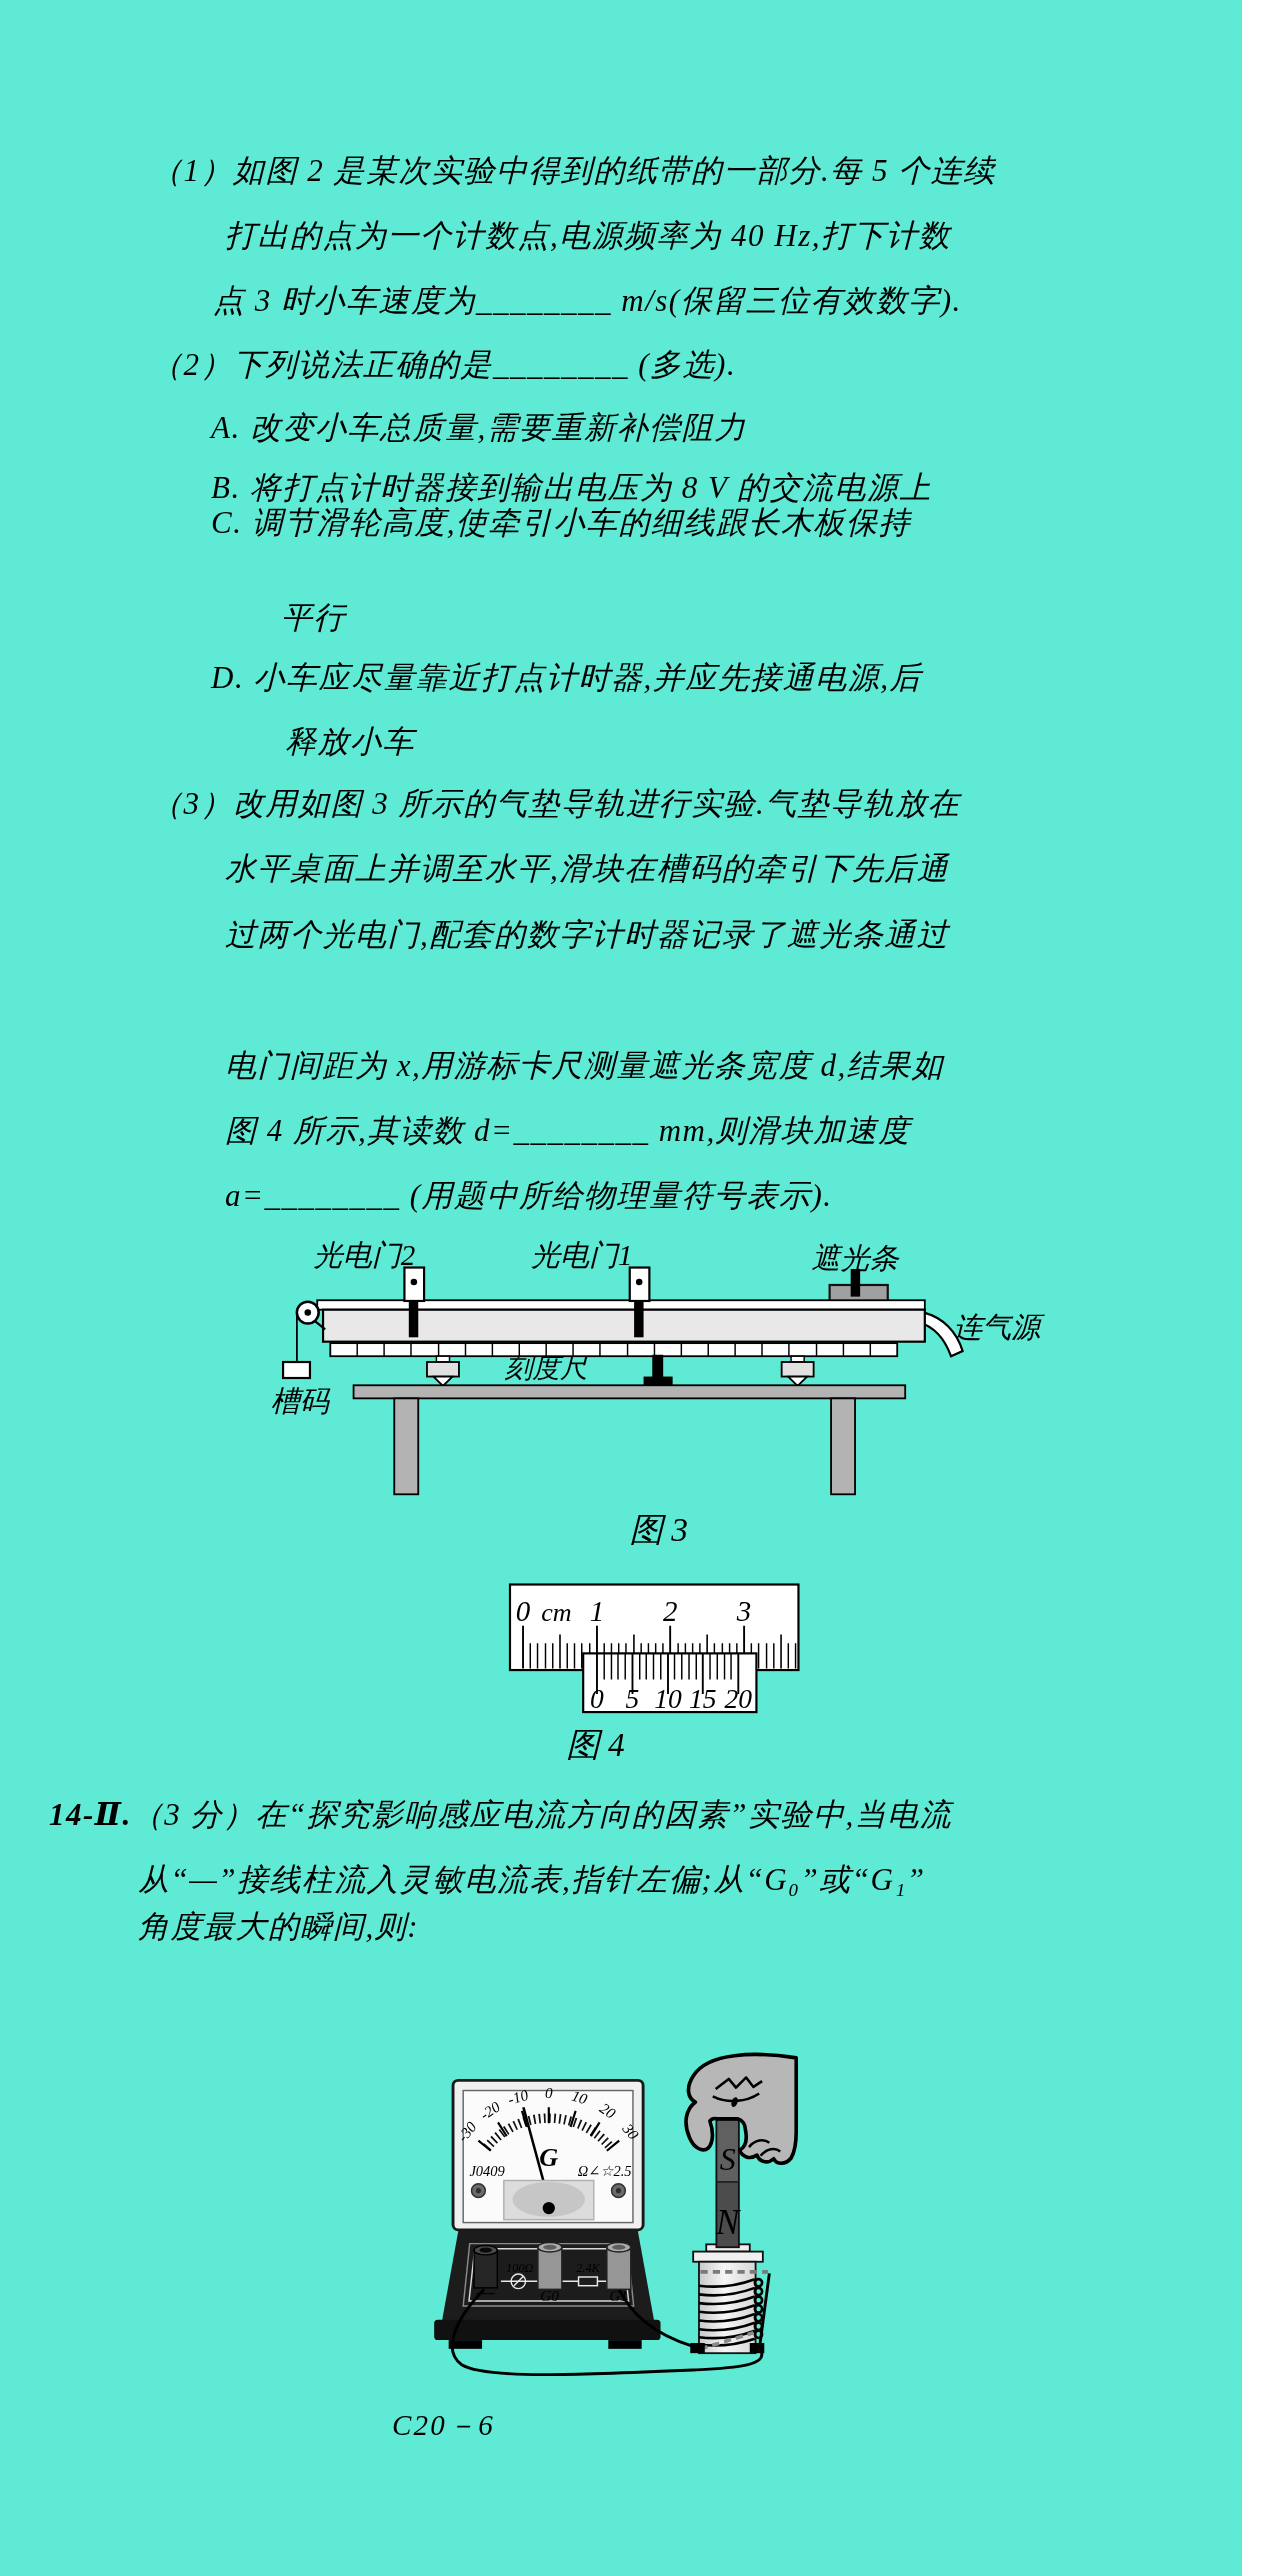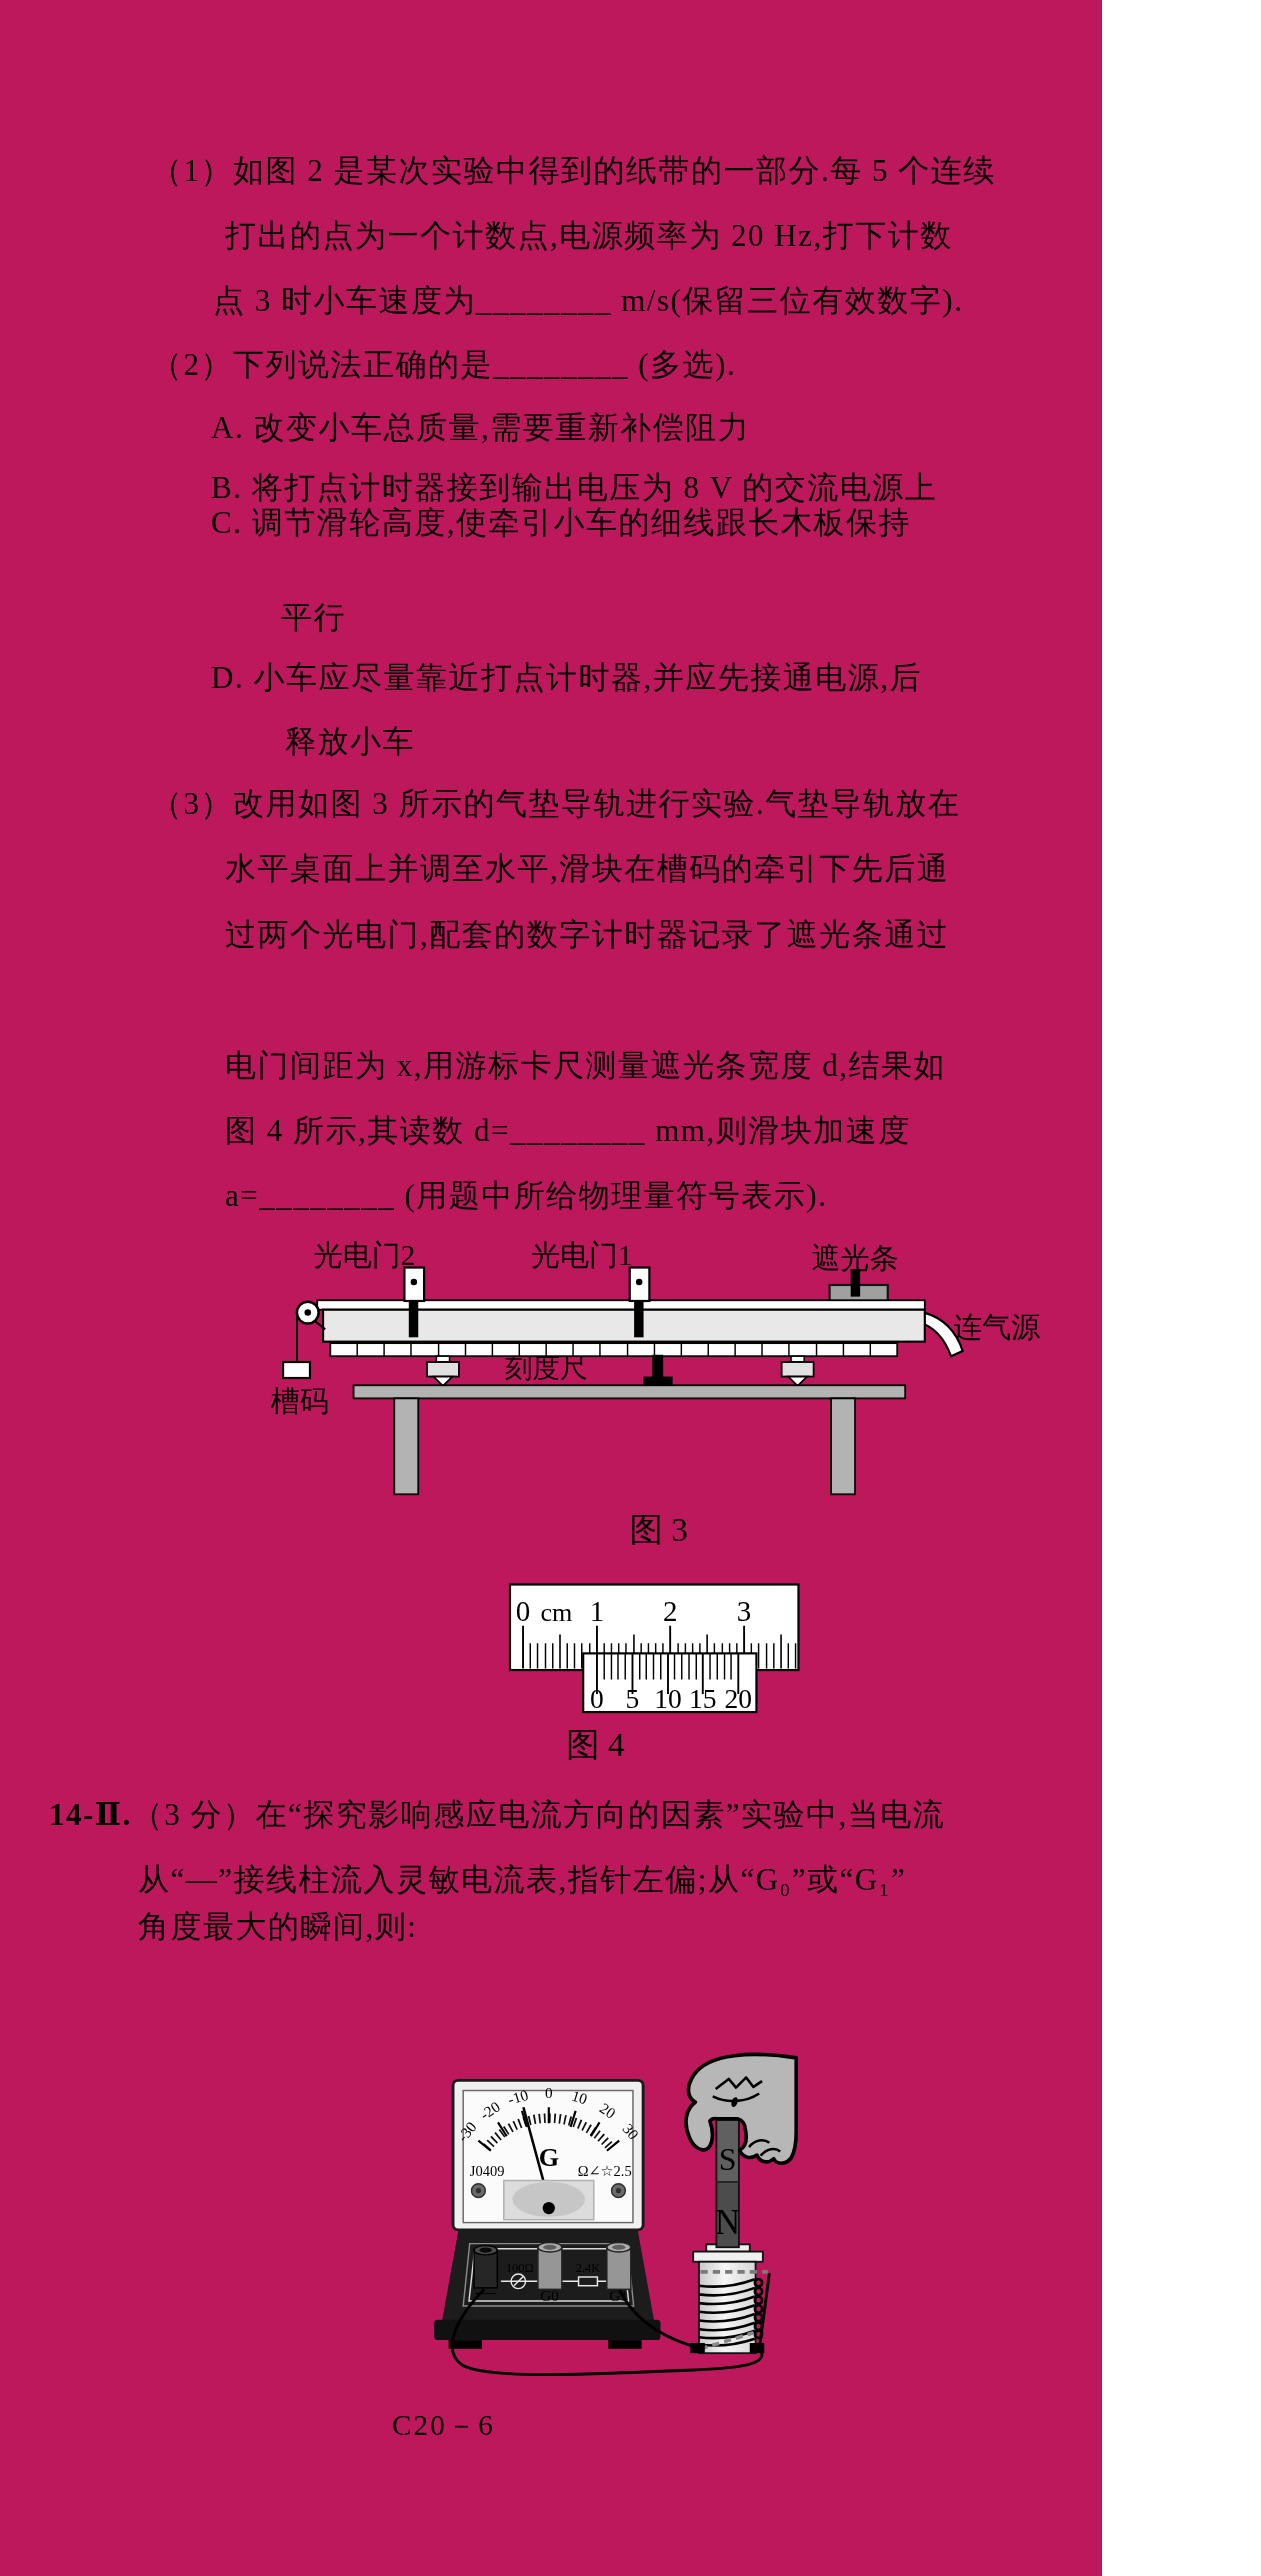--- a/index.html
+++ b/index.html
@@ -1,38 +1,38 @@
 <!DOCTYPE html>
 <html style="font-size:11.6px"><head>
 <meta charset="utf-8">
 <style>
   html,body{margin:0;padding:0;background:#ffffff;}
   .page{
-    position:relative;width:1102px;height:2576px;background:#be185d;
-    font-family:"Liberation Serif","DejaVu Serif",serif;color:#000;overflow:hidden;
+    position:relative;width:1242px;height:2576px;background:#5eead4;
+    font-family:"Liberation Serif","DejaVu Serif",serif;color:#000;overflow:hidden;font-style:italic;
   }
   .tl{
     position:absolute;font-size:31px;line-height:36px;letter-spacing:1.5px;
     white-space:nowrap;color:#000;
   }
   .tl .lbl{font-weight:bold;}
   .footer{
     position:absolute;left:392px;top:2406px;width:203px;text-align:left;
     font-size:29px;letter-spacing:2.2px;
   }
   svg{position:absolute;display:block;}
   svg text{font-family:"Liberation Serif","DejaVu Serif",serif;fill:#000;}
 </style>
 </head>
 <body>
 
 <div class="page">
 
   <div class="tl" style="left:151px;top:153px">（1）如图 2 是某次实验中得到的纸带的一部分.每 5 个连续</div>
-  <div class="tl" style="left:225px;top:218px">打出的点为一个计数点,电源频率为 20 Hz,打下计数</div>
+  <div class="tl" style="left:225px;top:218px">打出的点为一个计数点,电源频率为 40 Hz,打下计数</div>
   <div class="tl" style="left:213px;top:283px">点 3 时小车速度为________ m/s(保留三位有效数字).</div>
 
   <div class="tl" style="left:151px;top:347px">（2）下列说法正确的是________ (多选).</div>
   <div class="tl" style="left:211px;top:410px">A. 改变小车总质量,需要重新补偿阻力</div>
   <div class="tl" style="left:211px;top:470px">B. 将打点计时器接到输出电压为 8 V 的交流电源上</div>
   <div class="tl" style="left:211px;top:505px">C. 调节滑轮高度,使牵引小车的细线跟长木板保持</div>
   <div class="tl" style="left:281px;top:600px">平行</div>
   <div class="tl" style="left:211px;top:660px">D. 小车应尽量靠近打点计时器,并应先接通电源,后</div>
   <div class="tl" style="left:285px;top:724px">释放小车</div>
 

